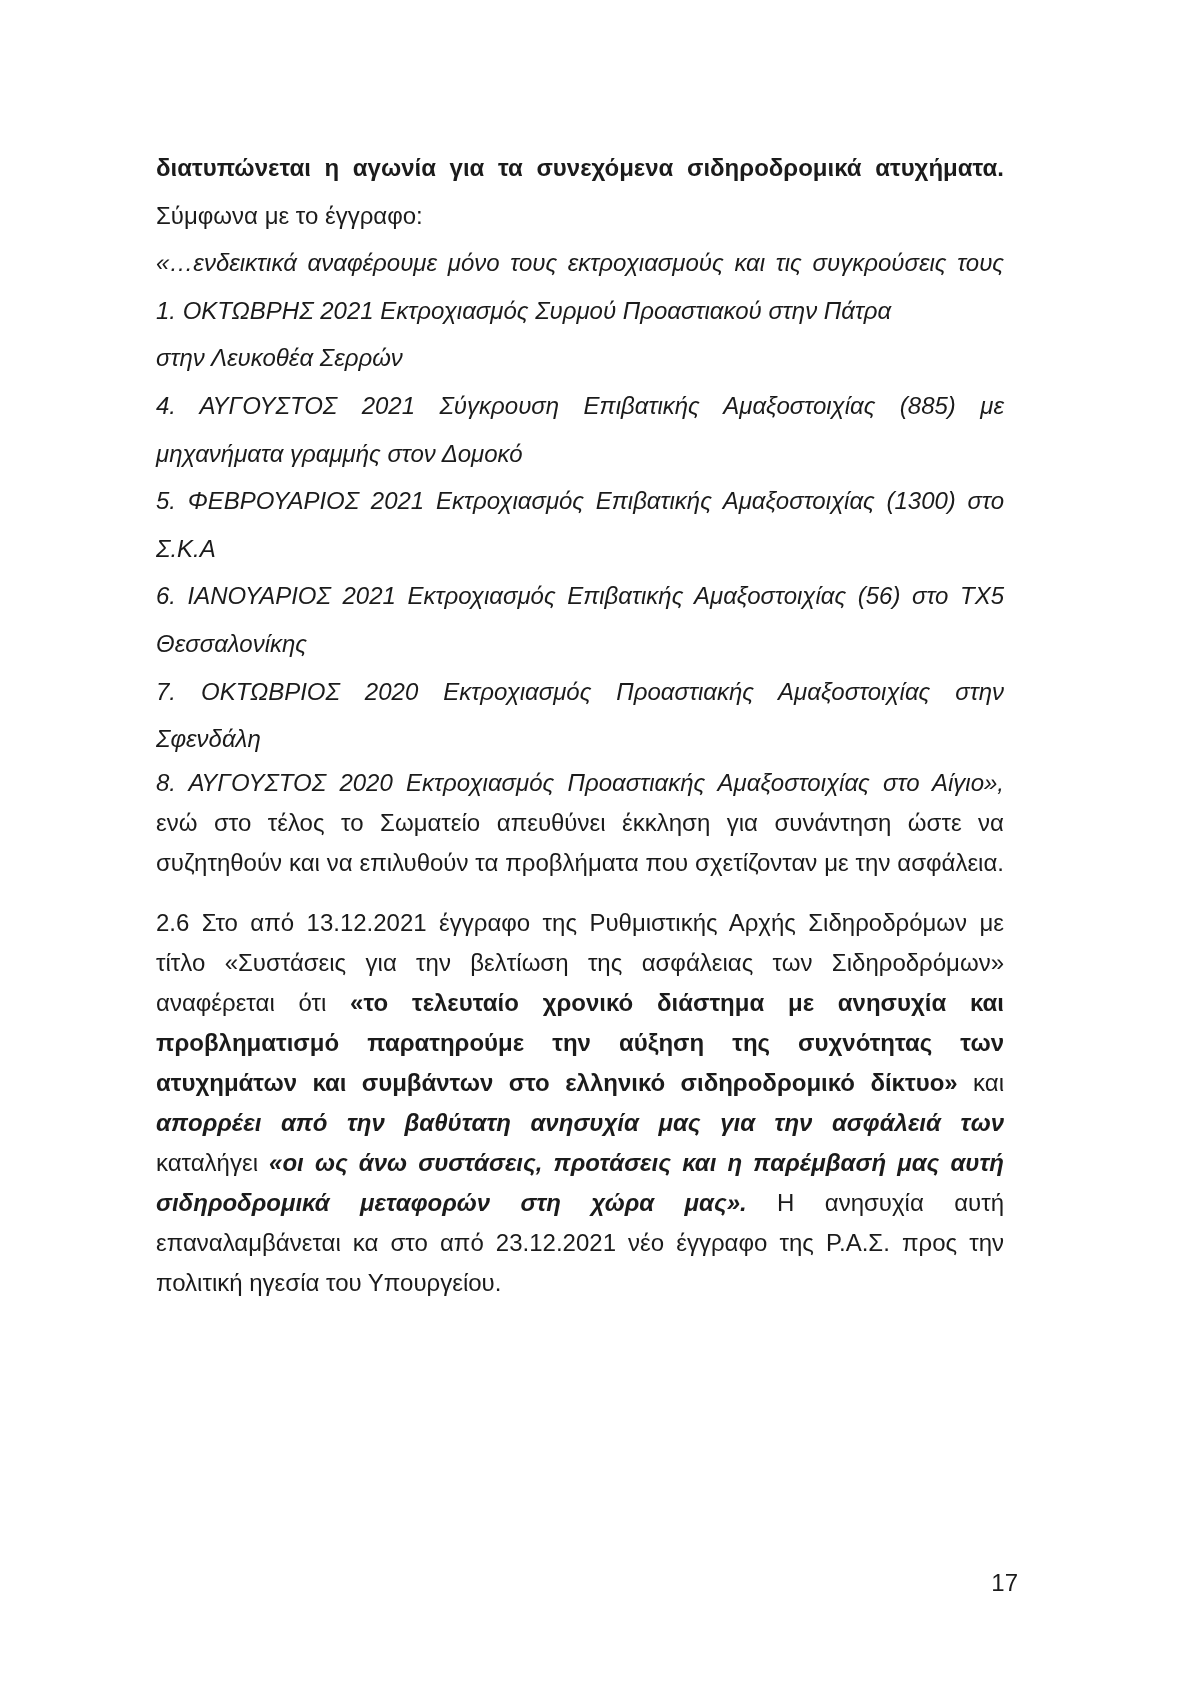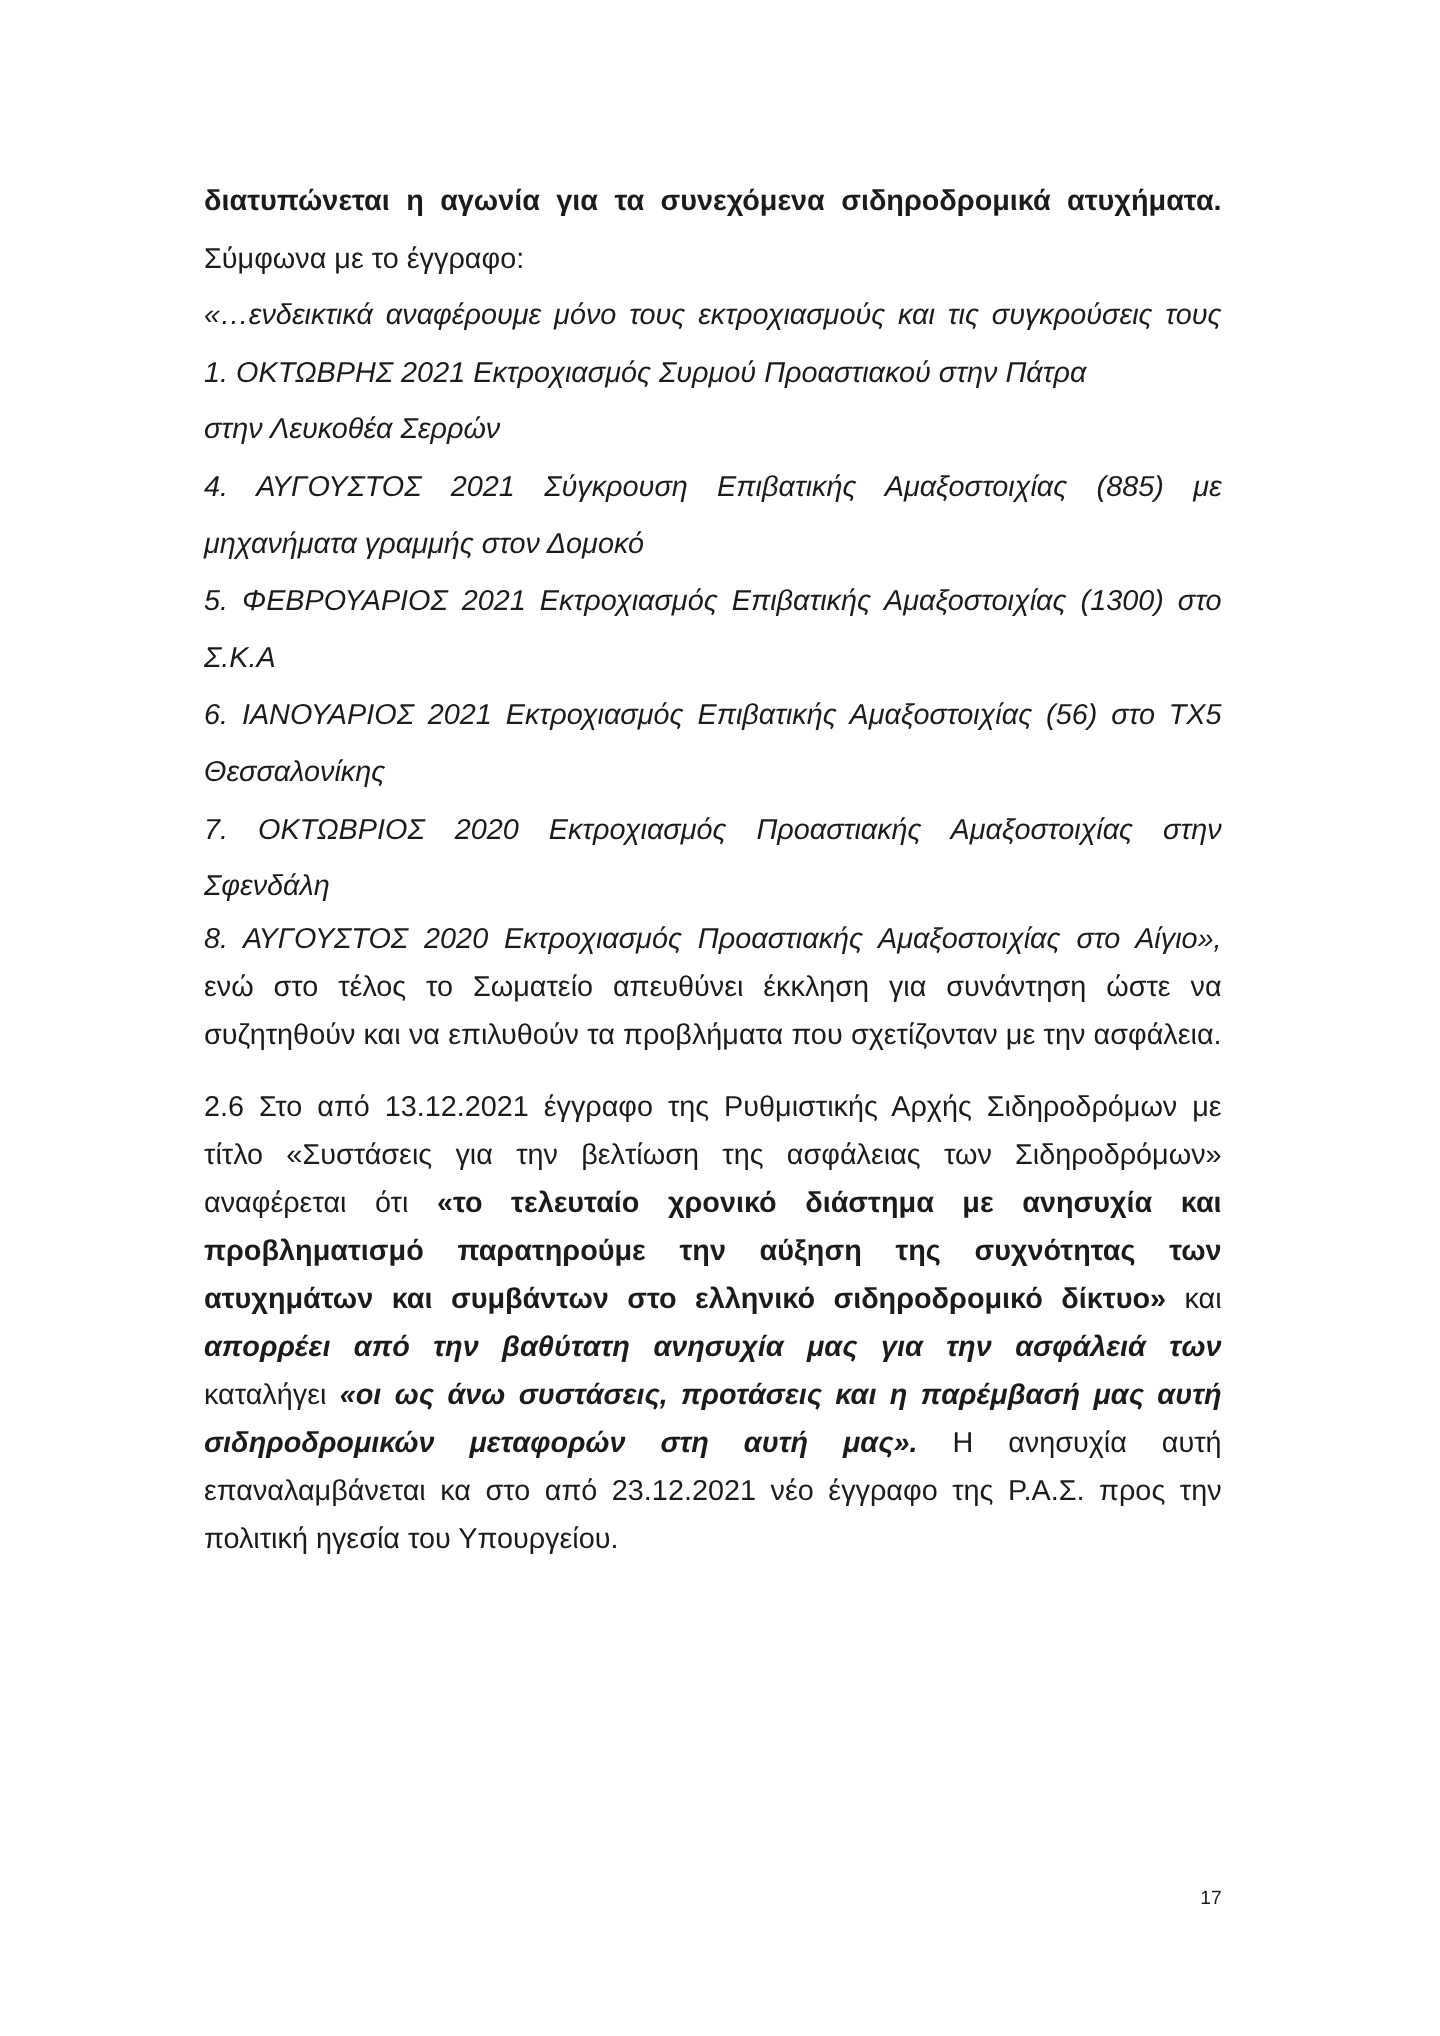--- a/index.html
+++ b/index.html
@@ -14,21 +14,21 @@
     position: relative;
   }
   .page {
     position: absolute;
     left: 0; top: 0;
     width: 1200px; height: 1697px;
     background: #ffffff;
   }
   .doc-body {
     position: absolute;
-    left: 170px;
+    left: 156px;
     top: 144px;
     width: 848px;
   }
   .para { margin: 0; padding: 0; }
   .line {
     white-space: normal;
   }
   .line.just {
     text-align: justify;
     text-align-last: justify;
@@ -44,21 +44,21 @@
   .sec-c { margin-top: 20px; }
   
   .s-r  { font-style: normal;  font-weight: normal; }
   .s-b  { font-style: normal;  font-weight: bold;   }
   .s-i  { font-style: italic;  font-weight: normal; }
   .s-bi { font-style: italic;  font-weight: bold;   }
   .page-number {
     position: absolute;
     top: 1568px;
     right: 182px;
-    font-size: 16px;
+    font-size: 24px;
     line-height: 30px;
     text-align: center;
     color: #1b1b1b;
   }
 </style>
 </head>
 <body>
 
 <div class="page">
   <div class="doc-body">
@@ -97,19 +97,19 @@
         <div class="line just"><span class="s-r">συζητηθούν και να επιλυθούν τα προβλήματα που σχετίζονταν με την ασφάλεια.</span></div>
       </div>
       <div class="para sec-c">
         <div class="line just"><span class="s-r">2.6 Στο από 13.12.2021 έγγραφο της Ρυθμιστικής Αρχής Σιδηροδρόμων με</span></div>
         <div class="line just"><span class="s-r">τίτλο «Συστάσεις για την βελτίωση της ασφάλειας των Σιδηροδρόμων»</span></div>
         <div class="line just"><span class="s-r">αναφέρεται ότι </span><span class="s-b">«το τελευταίο χρονικό διάστημα με ανησυχία και</span></div>
         <div class="line just"><span class="s-b">προβληματισμό παρατηρούμε την αύξηση της συχνότητας των</span></div>
         <div class="line just"><span class="s-b">ατυχημάτων και συμβάντων στο ελληνικό σιδηροδρομικό δίκτυο»</span><span class="s-r"> και</span></div>
         <div class="line just"><span class="s-bi">απορρέει από την βαθύτατη ανησυχία μας για την ασφάλειά των</span></div>
         <div class="line just"><span class="s-r">καταλήγει </span><span class="s-bi">«οι ως άνω συστάσεις, προτάσεις και η παρέμβασή μας αυτή</span></div>
-        <div class="line just"><span class="s-bi">σιδηροδρομικών μεταφορών στη αυτή μας».</span><span class="s-r"> Η ανησυχία αυτή</span></div>
+        <div class="line just"><span class="s-bi">σιδηροδρομικά μεταφορών στη χώρα μας».</span><span class="s-r"> Η ανησυχία αυτή</span></div>
         <div class="line just"><span class="s-r">επαναλαμβάνεται κα στο από 23.12.2021 νέο έγγραφο της Ρ.Α.Σ. προς την</span></div>
         <div class="line last"><span class="s-r">πολιτική ηγεσία του Υπουργείου.</span></div>
       </div>
     </div>
   <div class="page-number">17</div>
 </div>
 
 </body></html>

